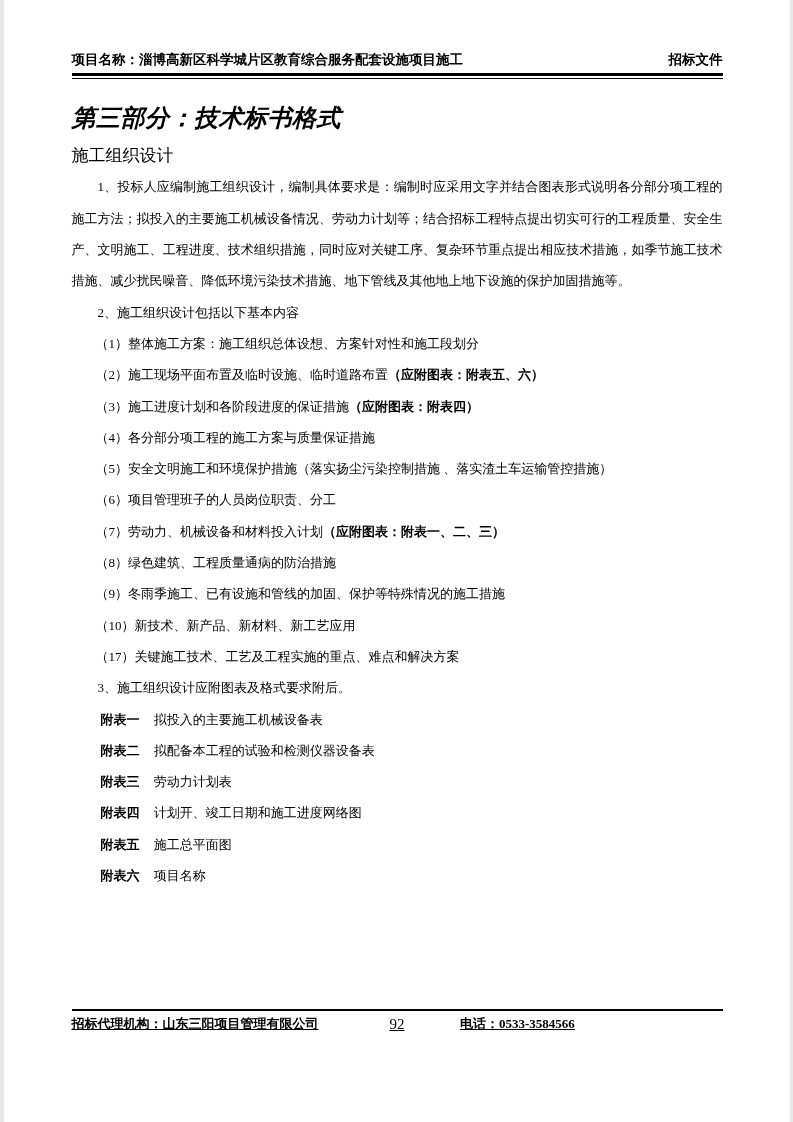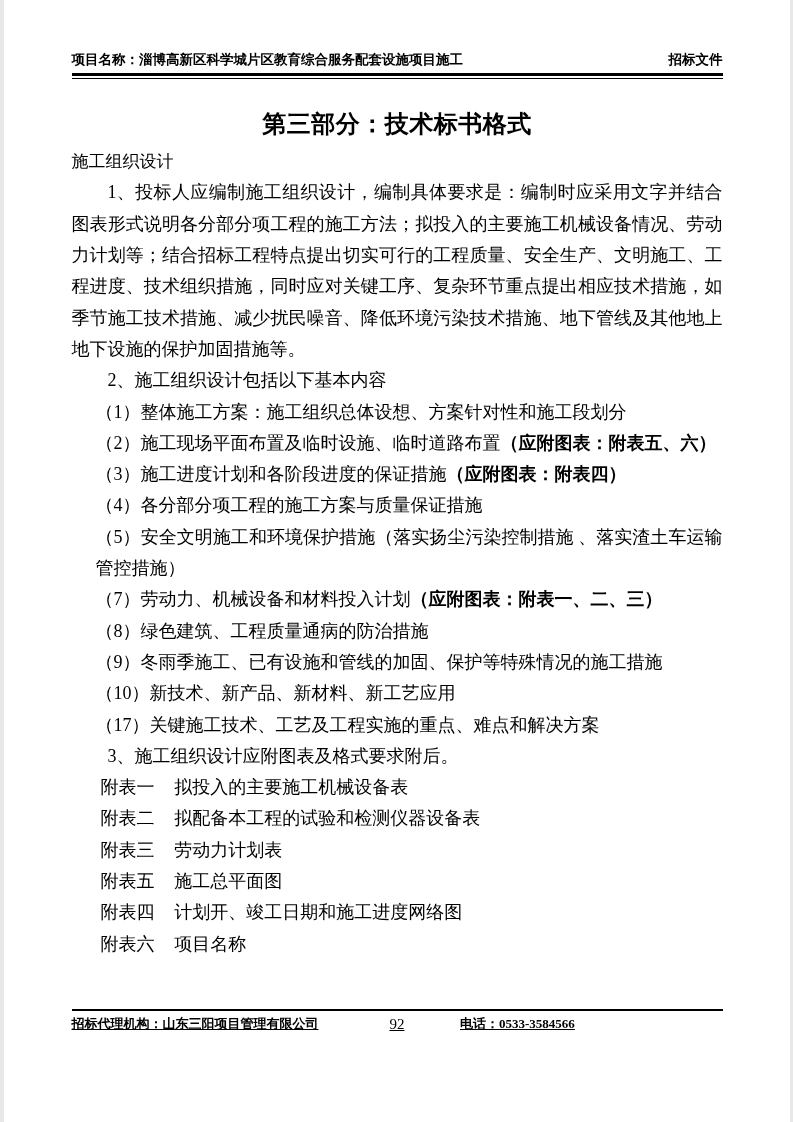--- a/index.html
+++ b/index.html
@@ -27,46 +27,46 @@
     font-size: 13.5px;
     font-weight: bold;
     line-height: 19px;
     padding-bottom: 4px;
   }
   .hdr-rule-a { height: 2.5px; background: #000; }
   .hdr-rule-b { height: 1.8px; background: #000; margin-top: 2.2px; }
 
   
   .doc-title {
-    margin: 30px 0 0 0;
-    text-align: center;
+    margin: 24px 0 0 0;
     font-size: 24px;
     font-weight: bold;
     line-height: 30px;
     letter-spacing: 0.5px;
+    font-style: italic;
   }
   .sec-heading {
     margin: 11px 0 0 0;
     font-size: 17px;
     font-weight: normal;
     line-height: 24px;
   }
 
   
   .body-text {
     margin-top: 3px;
-    font-size: 18px;
+    font-size: 13px;
     line-height: 31.3px;
   }
   .para { margin: 0; text-align: justify; }
   .para-indent { text-indent: 2em; }
   .list-row { padding-left: 24px; }
   .bold-note { font-weight: bold; }
   .appendix-row { padding-left: 29px; }
-  .appendix-label { margin-right: 1.1em; }
+  .appendix-label { margin-right: 1.1em; font-weight: bold; }
 
   
   .footer {
     position: absolute;
     left: 68px;
     right: 67px;
     top: 1009px;
   }
   .footer-rule { height: 1.6px; background: #000; margin-bottom: 3px; }
   .footer-grid {
@@ -105,35 +105,36 @@
   <div class="body-text">
     <p class="para para-indent">1、投标人应编制施工组织设计，编制具体要求是：编制时应采用文字并结合图表形式说明各分部分项工程的施工方法；拟投入的主要施工机械设备情况、劳动力计划等；结合招标工程特点提出切实可行的工程质量、安全生产、文明施工、工程进度、技术组织措施，同时应对关键工序、复杂环节重点提出相应技术措施，如季节施工技术措施、减少扰民噪音、降低环境污染技术措施、地下管线及其他地上地下设施的保护加固措施等。</p>
     <p class="para para-indent">2、施工组织设计包括以下基本内容</p>
 
     <div id="list-container">
         <div class="para list-row"><span>（1）整体施工方案：施工组织总体设想、方案针对性和施工段划分</span></div>
         <div class="para list-row"><span>（2）施工现场平面布置及临时设施、临时道路布置</span><span class="bold-note">（应附图表：附表五、六）</span></div>
         <div class="para list-row"><span>（3）施工进度计划和各阶段进度的保证措施</span><span class="bold-note">（应附图表：附表四）</span></div>
         <div class="para list-row"><span>（4）各分部分项工程的施工方案与质量保证措施</span></div>
         <div class="para list-row"><span>（5）安全文明施工和环境保护措施（落实扬尘污染控制措施 、落实渣土车运输管控措施）</span></div>
+        <div class="para list-row"><span>（6）项目管理班子的人员岗位职责、分工</span></div>
         <div class="para list-row"><span>（7）劳动力、机械设备和材料投入计划</span><span class="bold-note">（应附图表：附表一、二、三）</span></div>
         <div class="para list-row"><span>（8）绿色建筑、工程质量通病的防治措施</span></div>
         <div class="para list-row"><span>（9）冬雨季施工、已有设施和管线的加固、保护等特殊情况的施工措施</span></div>
         <div class="para list-row"><span>（10）新技术、新产品、新材料、新工艺应用</span></div>
         <div class="para list-row"><span>（17）关键施工技术、工艺及工程实施的重点、难点和解决方案</span></div>
       </div>
 
     <p class="para para-indent">3、施工组织设计应附图表及格式要求附后。</p>
 
     <div id="appendix-container">
         <div class="para appendix-row"><span class="appendix-label">附表一</span><span>拟投入的主要施工机械设备表</span></div>
         <div class="para appendix-row"><span class="appendix-label">附表二</span><span>拟配备本工程的试验和检测仪器设备表</span></div>
         <div class="para appendix-row"><span class="appendix-label">附表三</span><span>劳动力计划表</span></div>
+        <div class="para appendix-row"><span class="appendix-label">附表四</span><span>计划开、竣工日期和施工进度网络图</span></div>
         <div class="para appendix-row"><span class="appendix-label">附表五</span><span>施工总平面图</span></div>
-        <div class="para appendix-row"><span class="appendix-label">附表四</span><span>计划开、竣工日期和施工进度网络图</span></div>
         <div class="para appendix-row"><span class="appendix-label">附表六</span><span>项目名称</span></div>
       </div>
   </div>
 
   <div class="footer">
     <div class="footer-rule"></div>
     <div class="footer-grid">
       <span class="footer-cell">招标代理机构：山东三阳项目管理有限公司</span>
       <span class="footer-cell footer-page-num">92</span>
       <span class="footer-cell footer-right">电话：0533-3584566</span>

